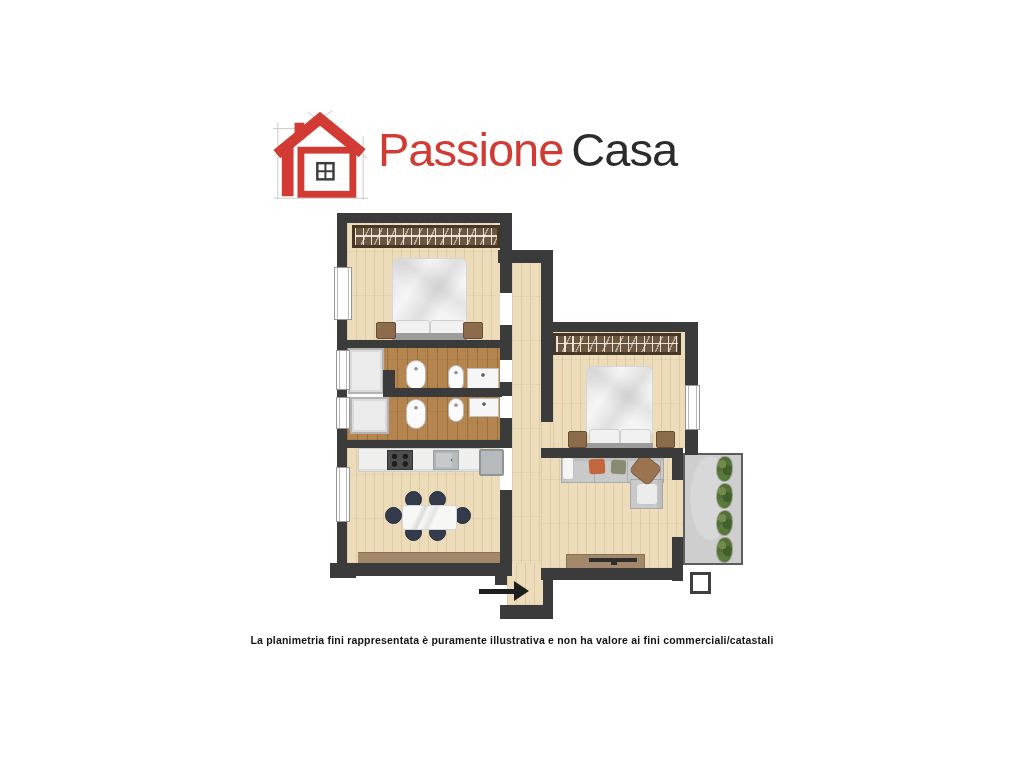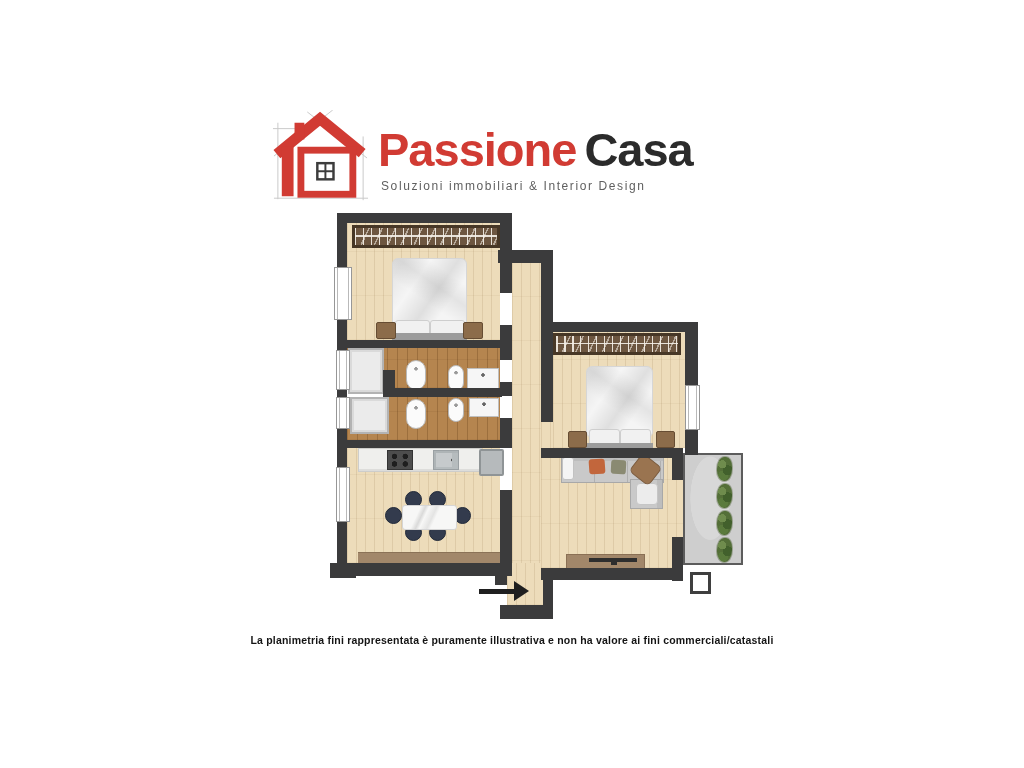--- a/index.html
+++ b/index.html
@@ -3,21 +3,21 @@
 <meta charset="utf-8">
 <style>
   html,body{margin:0;padding:0}
   body{width:1024px;height:768px;position:relative;background:#fff;overflow:hidden;
        font-family:"Liberation Sans",sans-serif;}
   .abs{position:absolute}
   
   #logo{position:absolute;left:272px;top:108px;width:480px;height:104px}
   #logo-icon{position:absolute;left:0;top:2px;width:98px;height:98px}
   #logo-text{position:absolute;left:106px;top:16px}
-  #brand{font-size:47px;font-weight:bold;letter-spacing:-1px;line-height:52px;white-space:nowrap}
+  #brand{font-size:47px;font-weight:normal;letter-spacing:-1px;line-height:52px;white-space:nowrap}
   #brand .p1{color:var(--logo-red,#d13b33)}
   #brand .p2{color:var(--logo-dark,#2b2b2b);margin-left:8px}
   #tagline{font-size:12px;letter-spacing:1.6px;color:var(--logo-gray,#5f5f5f);margin-top:3px;padding-left:3px;white-space:nowrap}
   
   #plan{position:absolute;left:330px;top:210px;width:416px;height:414px}
   .w{position:absolute;background:var(--wall,#3b3b3c);z-index:3}
   .fl-light{position:absolute;z-index:1;background-color:var(--floor-light,#eddcba);
     background-image:repeating-linear-gradient(90deg,rgba(120,85,40,.13) 0 1px,transparent 1px 9px),
                      repeating-linear-gradient(0deg,rgba(120,85,40,.06) 0 1px,transparent 1px 44px)}
   .fl-bath{position:absolute;z-index:1;background-color:var(--floor-bath,#b5854f);
@@ -75,21 +75,20 @@
     <g>
       <rect x="45" y="53" width="19" height="19" fill="#3c3c3c"></rect>
       <rect x="47.5" y="55.5" width="6" height="6" fill="#fff"></rect>
       <rect x="55.5" y="55.5" width="6" height="6" fill="#fff"></rect>
       <rect x="47.5" y="63.5" width="6" height="6" fill="#fff"></rect>
       <rect x="55.5" y="63.5" width="6" height="6" fill="#fff"></rect>
     </g>
   </svg>
   <div id="logo-text">
     <div id="brand"><span class="p1">Passione</span><span class="p2">Casa</span></div>
-    <div id="tagline">Soluzioni immobiliari &amp; Interior Design</div>
   </div>
 </div>
 
 <div id="plan">
 
   <div class="fl-light" style="left:17px;top:12px;width:153px;height:118px"></div>
   <div class="fl-bath" style="left:17px;top:138px;width:153px;height:40px"></div>
   <div class="fl-bath" style="left:17px;top:187px;width:153px;height:43px"></div>
   <div class="fl-light" style="left:17px;top:238px;width:153px;height:115px"></div>
   <div class="fl-light" style="left:182px;top:53px;width:29px;height:342px"></div>

